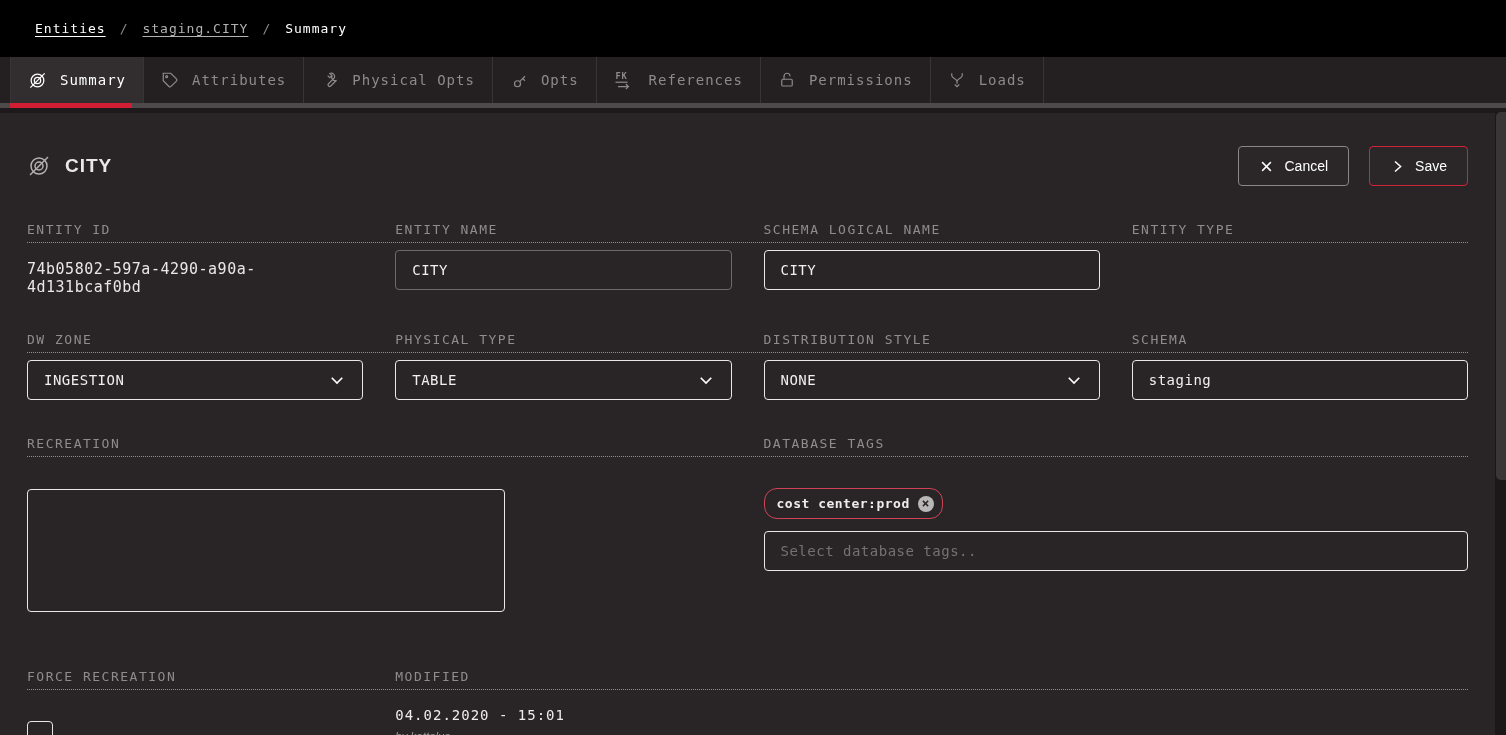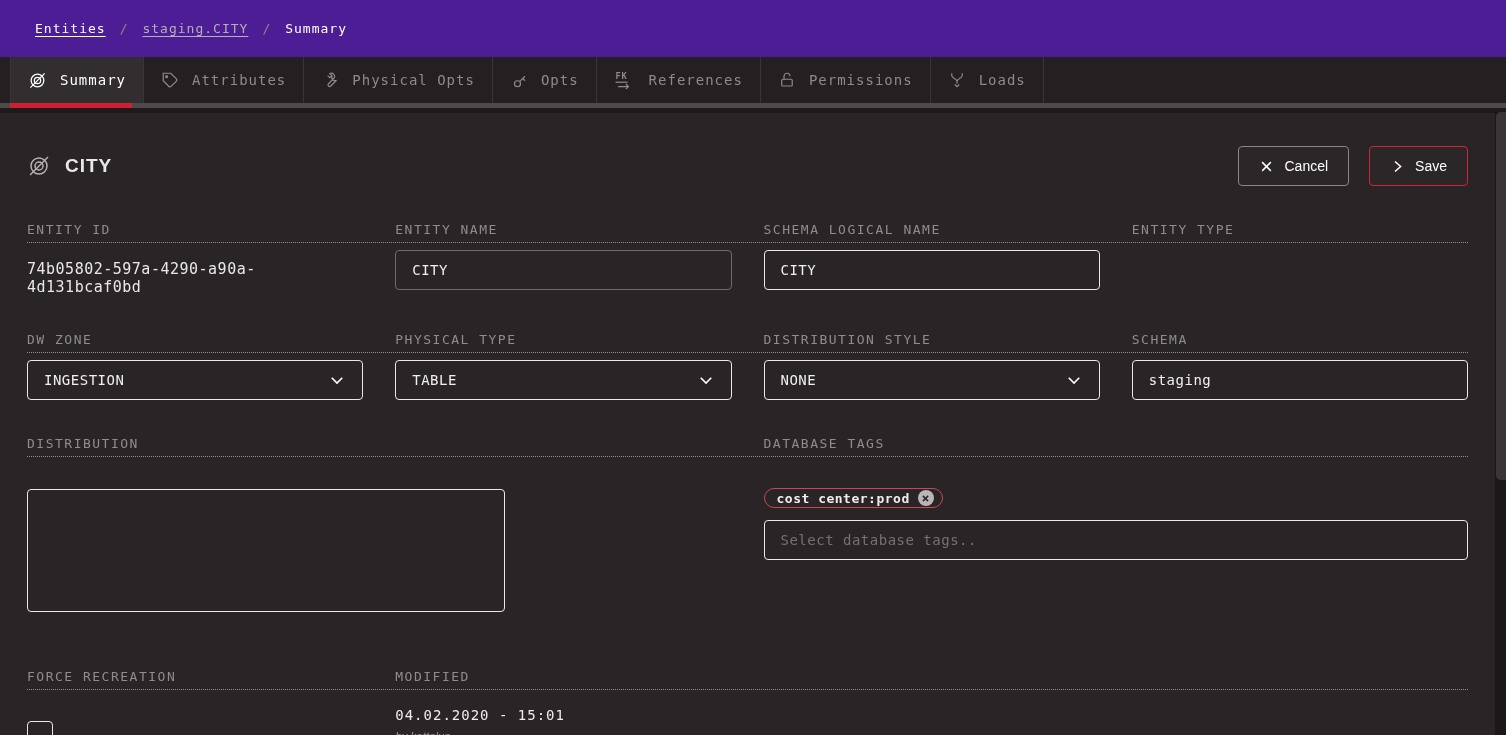--- a/index.html
+++ b/index.html
@@ -7,21 +7,21 @@
   body {
     background:#292526;
     font-family:"DejaVu Sans Mono","Liberation Mono",monospace;
     color:#f1efef;
     overflow:hidden;
     position:relative;
   }
 
   
   .breadcrumb-bar {
-    height:57px; background:#4c1d95;
+    height:57px; background:#000000;
     display:flex; align-items:center;
     padding-left:35px; gap:14px;
     font-size:13px; letter-spacing:1px;
   }
   .crumb-link { color:#ffffff; text-decoration:underline; text-underline-offset:3px; cursor:pointer; }
   .crumb-link.dim { color:#b4b1b2; }
   .crumb-sep { color:#8a8788; }
   .crumb-current { color:#ffffff; }
 
   
@@ -88,21 +88,21 @@
     display:flex; align-items:center; justify-content:space-between; cursor:pointer;
   }
   .select-box .chev { color:#ffffff; }
 
   .desc-textarea {
     width:478px; height:123px; margin-top:25px; resize:none; padding-top:12px;
   }
   .tags-cell { grid-column:3 / 5; }
   .tag-pill {
     display:inline-flex; align-items:center; gap:8px;
-    height:20px; padding:0 8px 0 12px; margin-top:24px;
+    height:31px; padding:0 8px 0 12px; margin-top:24px;
     border:1px solid #cf4356; border-radius:13px;
     font-size:13px; font-weight:bold; letter-spacing:0.5px; color:#efecec;
   }
   .tag-remove {
     width:16px; height:16px; border-radius:50%; background:#b9b6b7;
     display:flex; align-items:center; justify-content:center; cursor:pointer;
   }
   .tags-input { margin-top:12px; display:flex; align-items:center; color:#757172; cursor:text; }
   .tags-input input {
     background:transparent; border:none; outline:none; width:100%;
@@ -291,21 +291,21 @@
       <span class="chev">
         <svg width="18" height="18" viewBox="0 0 24 24" fill="none" stroke="currentColor" stroke-width="2.2">
             <polyline points="5,9 12,16 19,9"></polyline>
           </svg>
       </span>
     </div>
     <input class="text-input" value="staging" style="">
   </div>
 
   <div class="label-row row-gap">
-    <div class="field-label">DISTRIBUTION</div>
+    <div class="field-label">RECREATION</div>
     <div></div>
     <div class="field-label">DATABASE TAGS</div>
     <div></div>
   </div>
 
   <div class="field-row">
     <div style="grid-column:1/3;">
       <textarea class="desc-textarea" style=""></textarea>
     </div>
     <div class="tags-cell">

